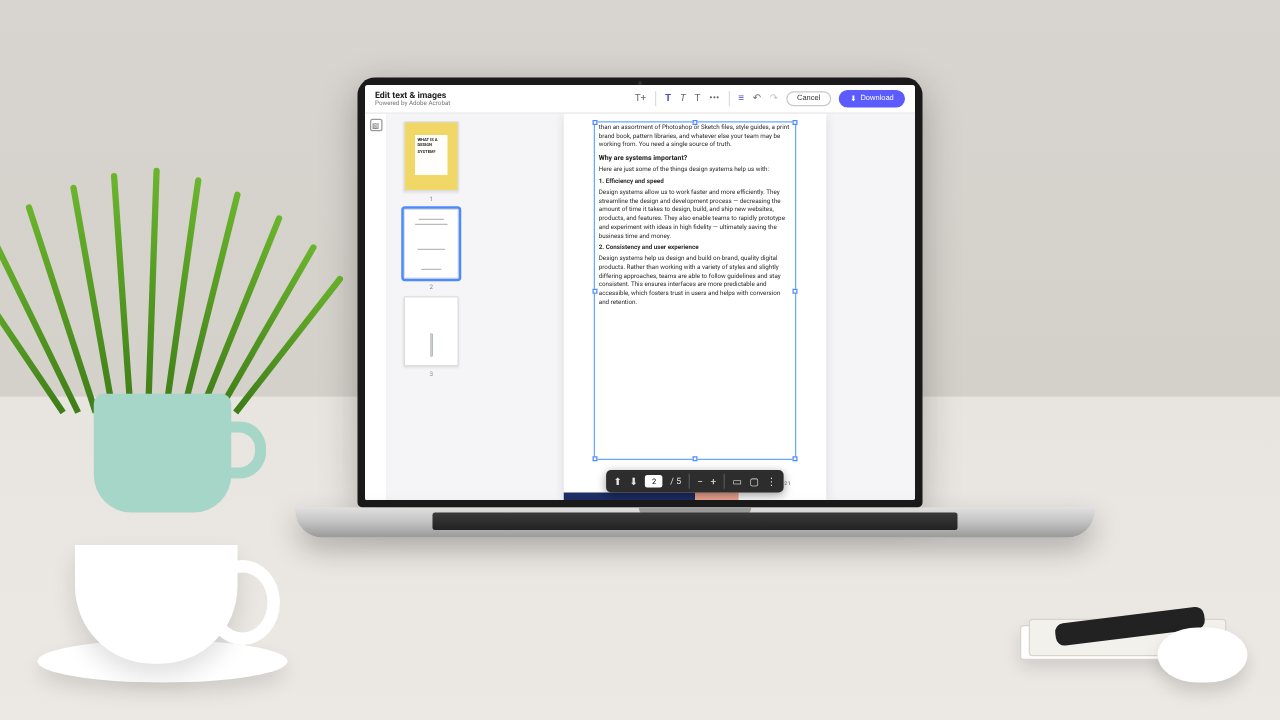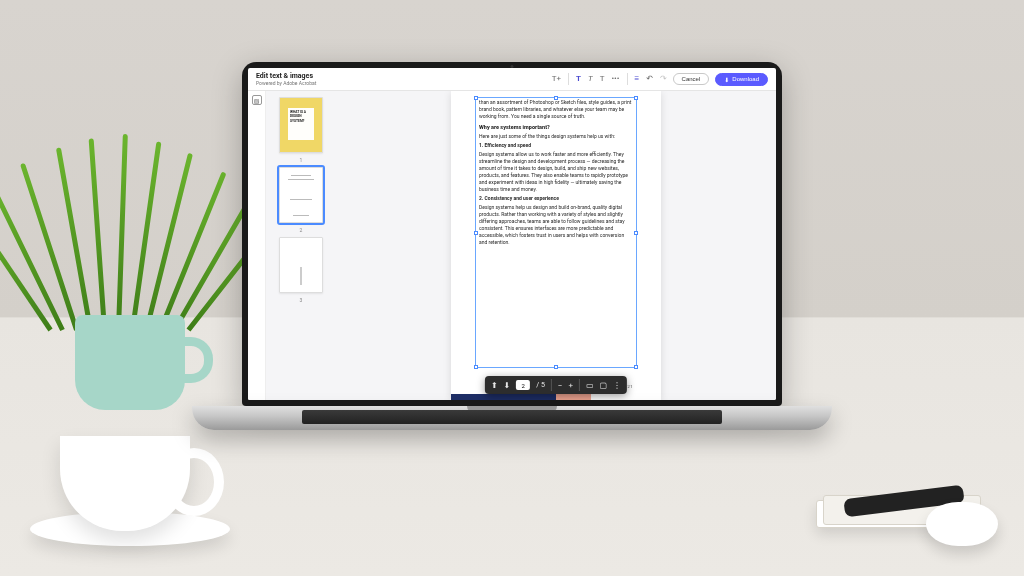--- a/index.html
+++ b/index.html
@@ -2,21 +2,21 @@
 <html><head>
 <meta charset="utf-8">
 <style>
 * { margin:0; padding:0; box-sizing:border-box; }
 body { width:1024px; height:576px; overflow:hidden; font-family:-apple-system,BlinkMacSystemFont,"Segoe UI",Roboto,sans-serif; position:relative; }
 
 
 .scene { width:100%; height:100%; background:linear-gradient(180deg,#d8d4cf 0%,#d4d0ca 55%,#e8e5e0 55.2%,#ece9e4 100%); position:relative; }
 
 
-.laptop { position:absolute; left:50%; top:62px; transform:translateX(-50%); width:540px; }
+.laptop { position:absolute; left:50%; top:62px; transform:translateX(-50%); width:452px; }
 .screen-bezel { width:100%; height:344px; background:#1a1a1a; border-radius:14px 14px 4px 4px; padding:6px 6px 6px 6px; position:relative; box-shadow:0 8px 30px rgba(0,0,0,0.25); }
 .camera { position:absolute; top:3px; left:50%; transform:translateX(-50%); width:3px; height:3px; background:#333; border-radius:50%; }
 .screen { width:100%; height:100%; background:#fff; border-radius:2px; overflow:hidden; display:flex; flex-direction:column; font-size:6px; color:#222; }
 .laptop-base { width:640px; height:24px; margin-left:-50px; background:linear-gradient(180deg,#e0e0e0 0%,#c8c8c8 40%,#9a9a9a 100%); border-radius:0 0 22px 22px; position:relative; box-shadow:0 10px 22px rgba(0,0,0,0.25); }
 .laptop-base::before { content:""; position:absolute; top:0; left:50%; transform:translateX(-50%); width:90px; height:7px; background:#999; border-radius:0 0 7px 7px; }
 .keyboard-strip { position:absolute; top:4px; left:50%; transform:translateX(-50%); width:420px; height:14px; background:linear-gradient(180deg,#3a3a3a,#222); border-radius:2px; }
 
 
 .app-header { display:flex; align-items:center; padding:4px 8px; border-bottom:1px solid #e5e5e5; gap:6px; }
 .title-block { display:flex; flex-direction:column; margin-right:auto; }

